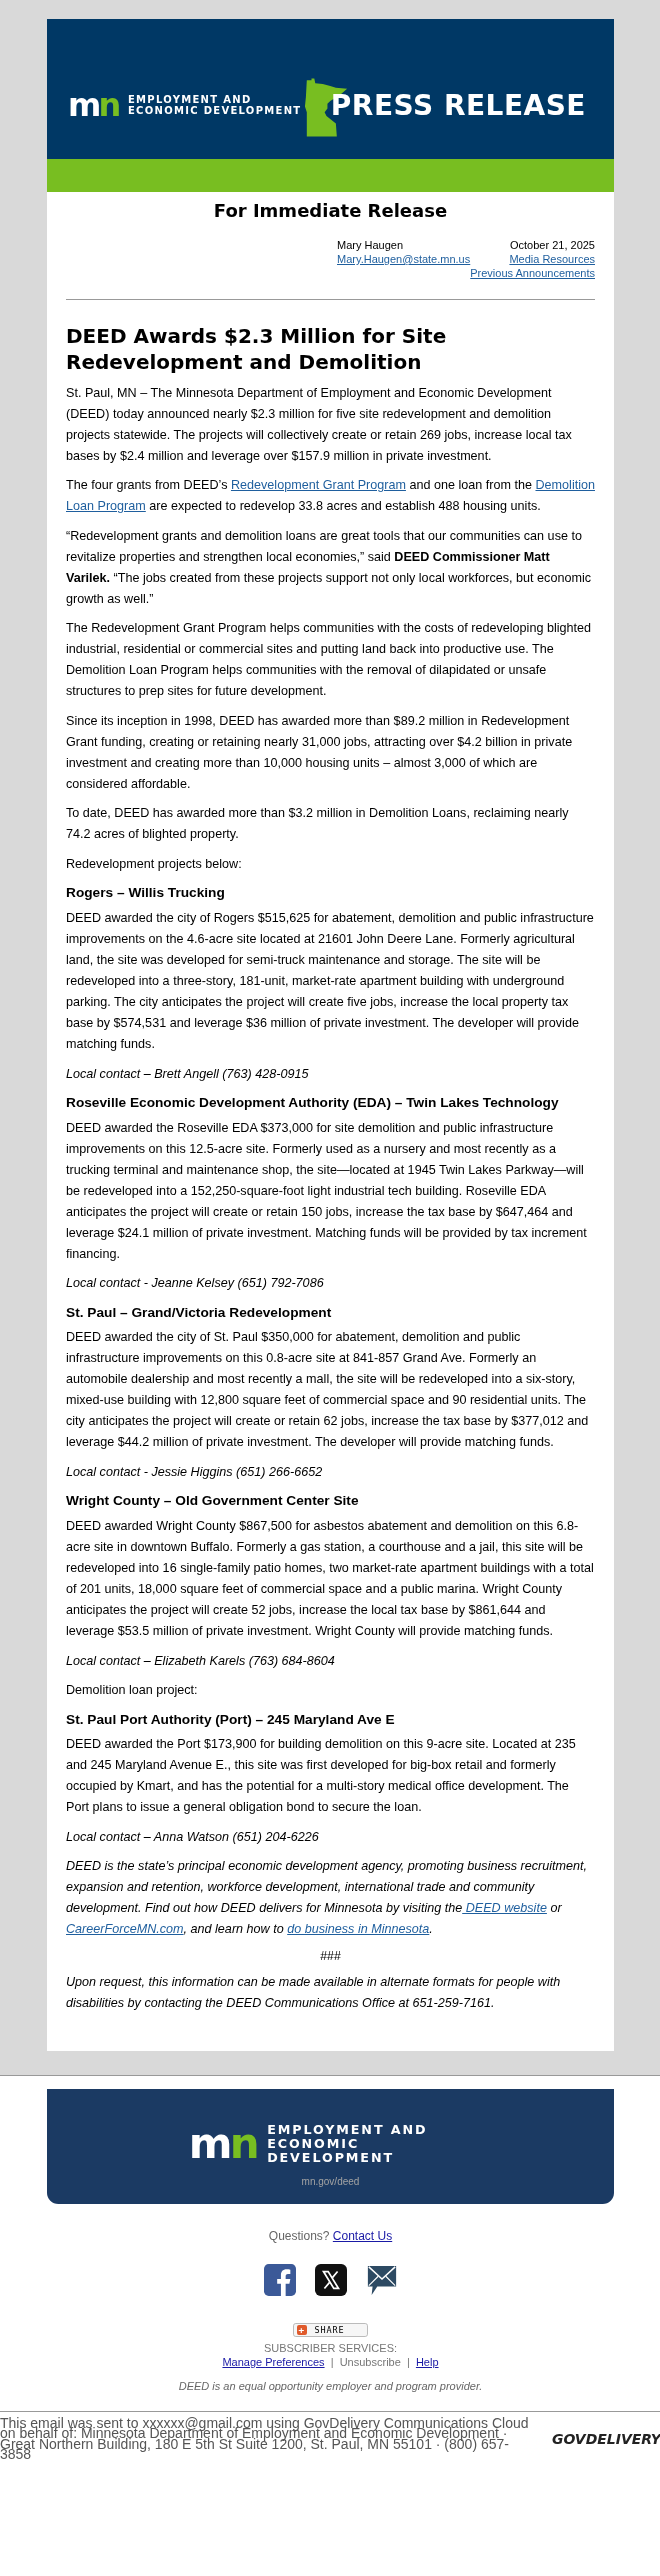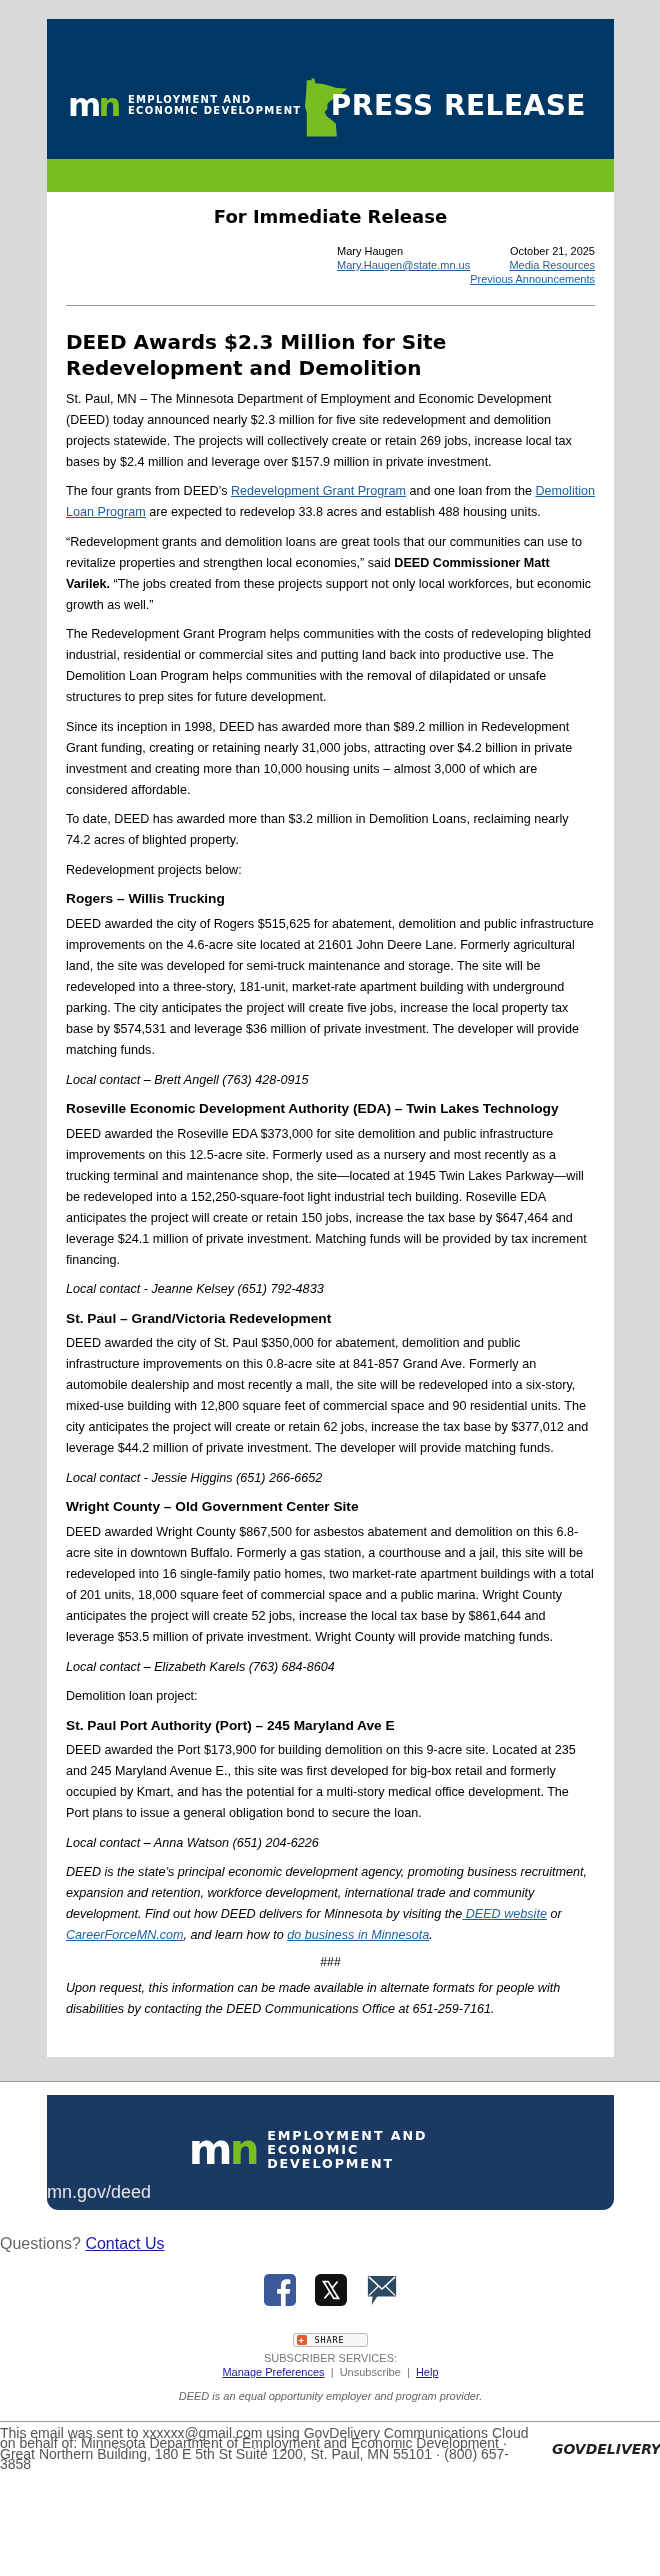--- a/index.html
+++ b/index.html
@@ -8,38 +8,38 @@
   .card { background: #fff; }
   .hdr { background: #003865; height: 140px; position: relative; }
   .hdr-green { background: #78be21; height: 33px; }
   .logo { position: absolute; left: 21px; top: 74px; display: flex; align-items: center; gap: 6.6px; }
   .mn-mark { display: flex; align-items: flex-end; }
   .mn-mark .m { color: #fff; font-weight: bold; font-size: 32px; letter-spacing: -2.8px; line-height: 24.5px; font-family: "DejaVu Sans", sans-serif; }
   .mn-mark .n { color: #78be21; font-weight: bold; font-size: 32px; line-height: 24.5px; font-family: "DejaVu Sans", sans-serif; }
   .logo-text { color: #fff; font-weight: bold; font-size: 10px; letter-spacing: 1.3px; line-height: 11.3px; font-family: "DejaVu Sans", sans-serif; }
   .mn-map { position: absolute; left: 257px; top: 59px; }
   .press { position: absolute; right: 28px; top: 70px; color: #fff; font-weight: bold; font-size: 28px; letter-spacing: 0.5px; font-family: "DejaVu Sans", sans-serif; margin-left: 8px; }
-  .content { padding: 14px 19px 28px 19px; font-size: 13.2px; }
+  .content { padding: 8px 19px 28px 19px; font-size: 13.2px; }
   .release-title { text-align: center; font-family: "DejaVu Sans", sans-serif; font-weight: bold; font-size: 18px; margin-top: 0px; margin-bottom: 17px; }
   .meta { display: flex; justify-content: flex-end; font-size: 11px; line-height: 14px; }
   .meta .right { text-align: right; }
   a, .lnk { color: #1f5f9e; text-decoration: underline; }
   hr.sep { border: none; border-top: 1.4px solid #999; margin: 19px 0 22.6px 0; }
   h1.headline { font-family: "DejaVu Sans", sans-serif; font-size: 20px; line-height: 26.4px; font-weight: bold; margin-bottom: 7.5px; }
   p { font-size: 12.6px; line-height: 21px; margin-bottom: 8.5px; }
   h2.proj { font-size: 13.7px; font-weight: bold; margin-bottom: 5.7px; line-height: 19px; }
   p.contact { font-style: italic; }
   p.italic { font-style: italic; }
   .hashes { text-align: center; margin: 7.5px 0 9.4px 0; font-size: 12.3px; }
   .footer-rule { border-top: 1.4px solid #999; }
   .footer-banner { margin: 13.2px 47px 0 47px; background: #1b3a63; height: 115px; border-radius: 0 0 11.3px 11.3px; position: relative; }
   .fb-logo { position: absolute; left: 50%; transform: translateX(-50%); top: 34px; display: flex; align-items: center; gap: 7.5px; }
   .fb-logo .logo-text { font-size: 12.7px; line-height: 14px; letter-spacing: 1.9px; }
-  .fb-url { position: absolute; width: 100%; top: 87px; color: #e5e5e5; font-size: 18px; }
-  .questions { text-align: left; margin-top: 24.5px; font-size: 16px; color: #666; }
+  .fb-url { position: absolute; width: 100%; text-align: center; top: 87px; color: #a3a3a3; font-size: 10px; }
+  .questions { text-align: center; margin-top: 24.5px; font-size: 12px; color: #666; }
   .questions a { color: #1a1aa6; }
   .social { display: flex; justify-content: center; gap: 19px; margin-top: 21px; }
   .social .ico { width: 32px; height: 32px; }
   .share-wrap { text-align: center; margin-top: 22.6px; }
   .share { display: inline-flex; align-items: center; gap: 7.5px; border: 0.9px solid #bbb; border-radius: 2.8px; padding: 0.9px 22.6px 0.9px 2.8px; font-size: 8.5px; letter-spacing: 0.9px; font-family: "DejaVu Sans Mono", monospace; background: #f6f6f6; }
   .share .plus { width: 10.4px; height: 10.4px; background: #e05a2b; color: #fff; font-size: 9.4px; line-height: 10.4px; text-align: center; border-radius: 1.9px; font-weight: bold; }
   .subs { text-align: center; color: #777; font-size: 11px; line-height: 13.2px; margin-top: 5.7px; }
   .subs a { color: #1a1aa6; }
   .eeo { text-align: center; font-style: italic; color: #666; font-size: 11px; margin-top: 11.3px; }
   .bottom-rule { border-top: 1.4px solid #999; margin-top: 19px; }
@@ -95,21 +95,21 @@
       <p>Redevelopment projects below:</p>
 
       <div>
         <h2 class="proj">Rogers – Willis Trucking</h2>
         <p>DEED awarded the city of Rogers $515,625 for abatement, demolition and public infrastructure improvements on the 4.6-acre site located at 21601 John Deere Lane. Formerly agricultural land, the site was developed for semi-truck maintenance and storage. The site will be redeveloped into a three-story, 181-unit, market-rate apartment building with underground parking. The city anticipates the project will create five jobs, increase the local property tax base by $574,531 and leverage $36 million of private investment. The developer will provide matching funds.</p>
         <p class="contact">Local contact – Brett Angell (763) 428-0915</p>
       </div>
       <div>
         <h2 class="proj">Roseville Economic Development Authority (EDA) – Twin Lakes Technology</h2>
         <p>DEED awarded the Roseville EDA $373,000 for site demolition and public infrastructure improvements on this 12.5-acre site. Formerly used as a nursery and most recently as a trucking terminal and maintenance shop, the site—located at 1945 Twin Lakes Parkway—will be redeveloped into a 152,250-square-foot light industrial tech building. Roseville EDA anticipates the project will create or retain 150 jobs, increase the tax base by $647,464 and leverage $24.1 million of private investment. Matching funds will be provided by tax increment financing.</p>
-        <p class="contact">Local contact - Jeanne Kelsey (651) 792-4833</p>
+        <p class="contact">Local contact - Jeanne Kelsey (651) 792-7086</p>
       </div>
       <div>
         <h2 class="proj">St. Paul – Grand/Victoria Redevelopment</h2>
         <p>DEED awarded the city of St. Paul $350,000 for abatement, demolition and public infrastructure improvements on this 0.8-acre site at 841-857 Grand Ave. Formerly an automobile dealership and most recently a mall, the site will be redeveloped into a six-story, mixed-use building with 12,800 square feet of commercial space and 90 residential units. The city anticipates the project will create or retain 62 jobs, increase the tax base by $377,012 and leverage $44.2 million of private investment. The developer will provide matching funds.</p>
         <p class="contact">Local contact - Jessie Higgins (651) 266-6652</p>
       </div>
       <div>
         <h2 class="proj">Wright County – Old Government Center Site</h2>
         <p>DEED awarded Wright County $867,500 for asbestos abatement and demolition on this 6.8-acre site in downtown Buffalo. Formerly a gas station, a courthouse and a jail, this site will be redeveloped into 16 single-family patio homes, two market-rate apartment buildings with a total of 201 units, 18,000 square feet of commercial space and a public marina. Wright County anticipates the project will create 52 jobs, increase the local tax base by $861,644 and leverage $53.5 million of private investment. Wright County will provide matching funds.</p>
         <p class="contact">Local contact – Elizabeth Karels (763) 684-8604</p>

